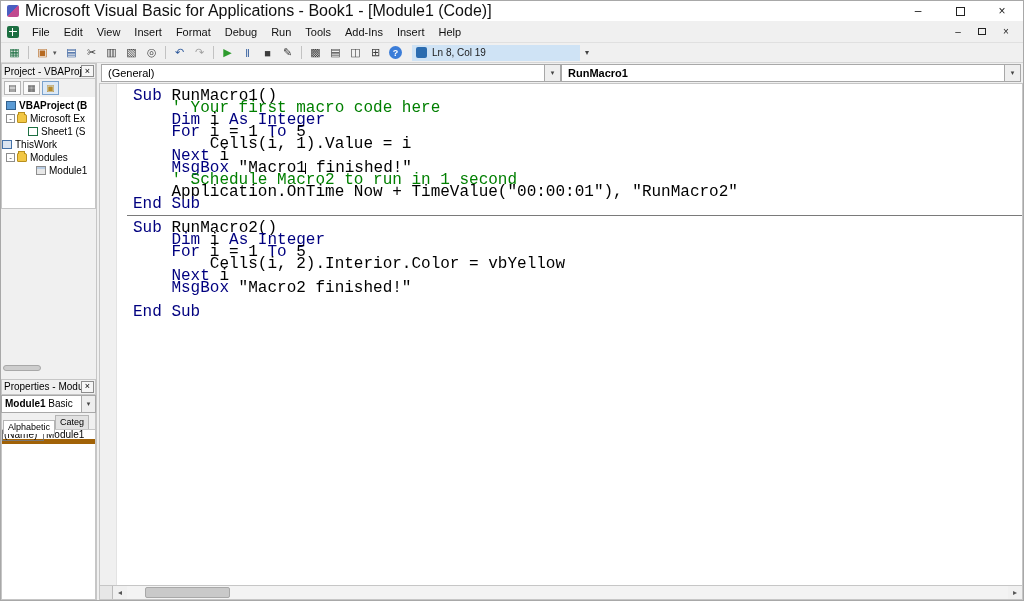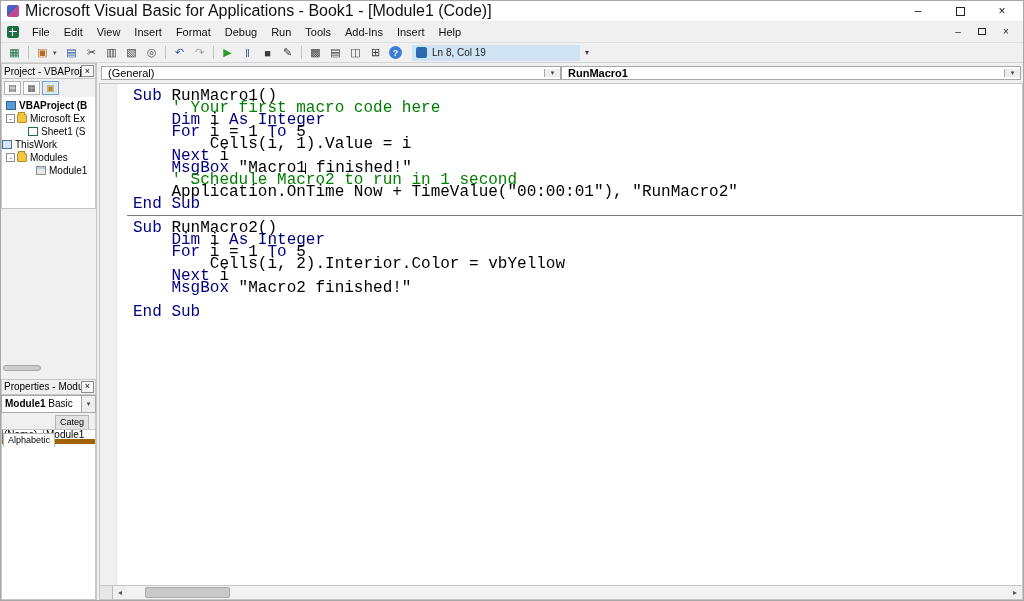--- a/index.html
+++ b/index.html
@@ -63,29 +63,29 @@
   .tlabel { overflow:hidden; white-space:nowrap;text-align:center; }
   .bold { font-weight:bold; }
   .v-gap { flex:1; background:#f0f0f0; display:flex; flex-direction:column; justify-content:flex-end; }
   .splitter-handle { width:38px; height:6px; background:#cdcdcd; border:1px solid #a8a8a8; border-radius:3px; margin:0 0 8px 2px; }
 
   .props-combo { height:18px; background:#fff; border:1px solid #a8a8a8; margin:0; display:flex; align-items:center; font-size:10px; padding-left:3px; flex:0 0 auto; }
   .props-combo .grow { flex:1; overflow:hidden; white-space:nowrap; }
   .combo-arrow { width:14px; height:100%; background:#eee; border-left:1px solid #a8a8a8; display:flex; align-items:center; justify-content:center; font-size:7px; color:#444; flex:0 0 auto; }
   .props-tabs { height:16px; display:flex; align-items:flex-end; background:#f0f0f0; border-left:1px solid #c6c6c6; border-right:1px solid #c6c6c6; padding-left:1px; flex:0 0 auto; }
   .tab { font-size:9px; padding:1px 4px 2px; border:1px solid #b5b5b5; border-bottom:none; background:#e2e2e2; white-space:nowrap; overflow:hidden; }
-  .tab.active { background:#fff; position:relative; top:18px; }
+  .tab.active { background:#fff; position:relative; top:5px; }
   .prop-grid { flex:1; background:#fff; border:1px solid #c6c6c6; font-size:10px; overflow:hidden; }
   .prop-row { display:flex; height:14px; border-bottom:5px solid #a16207;align-items:center; }
   .prop-name { width:42px; border-right:1px solid #dcdcdc; padding:1px 2px; outline:1px solid #777; outline-offset:-1px; white-space:nowrap; overflow:hidden; }
   .prop-value { flex:1; padding:1px 2px; white-space:nowrap; overflow:hidden; }
 
   
   .code-window { flex:1; min-width:0; display:flex; flex-direction:column; background:#f0f0f0; padding-left:2px; }
-  .combo-row { height:20px; display:flex; padding:1px 2px 1px 2px; flex:0 0 auto;align-items:center; }
+  .combo-row { height:20px; display:flex; padding:1px 2px 1px 2px; flex:0 0 auto; }
   .combo { flex:1; min-width:0; background:#fff; border:1px solid #a8a8a8; display:flex; align-items:center; font-size:11px; padding-left:6px; }
   .combo .grow { flex:1; overflow:hidden; white-space:nowrap; }
   .combo .combo-arrow { width:16px; }
   .proc-name { font-weight:bold; }
   .code-body { flex:1; min-height:0; display:flex; background:#fff; border:1px solid #c6c6c6; overflow:hidden; }
   .margin-strip { width:17px; background:#f0f0f0; border-right:1px solid #e3e3e3; flex:0 0 auto; }
   .code-lines { flex:1; min-width:0; font-family:"Liberation Mono","DejaVu Sans Mono",monospace; font-size:16px; line-height:12px; padding:6px 0 0 16px; white-space:pre; overflow:hidden; }
   .code-line { height:12px; position:relative; }
   .kw { color:#00007f; }
   .cm { color:#007f00; }

